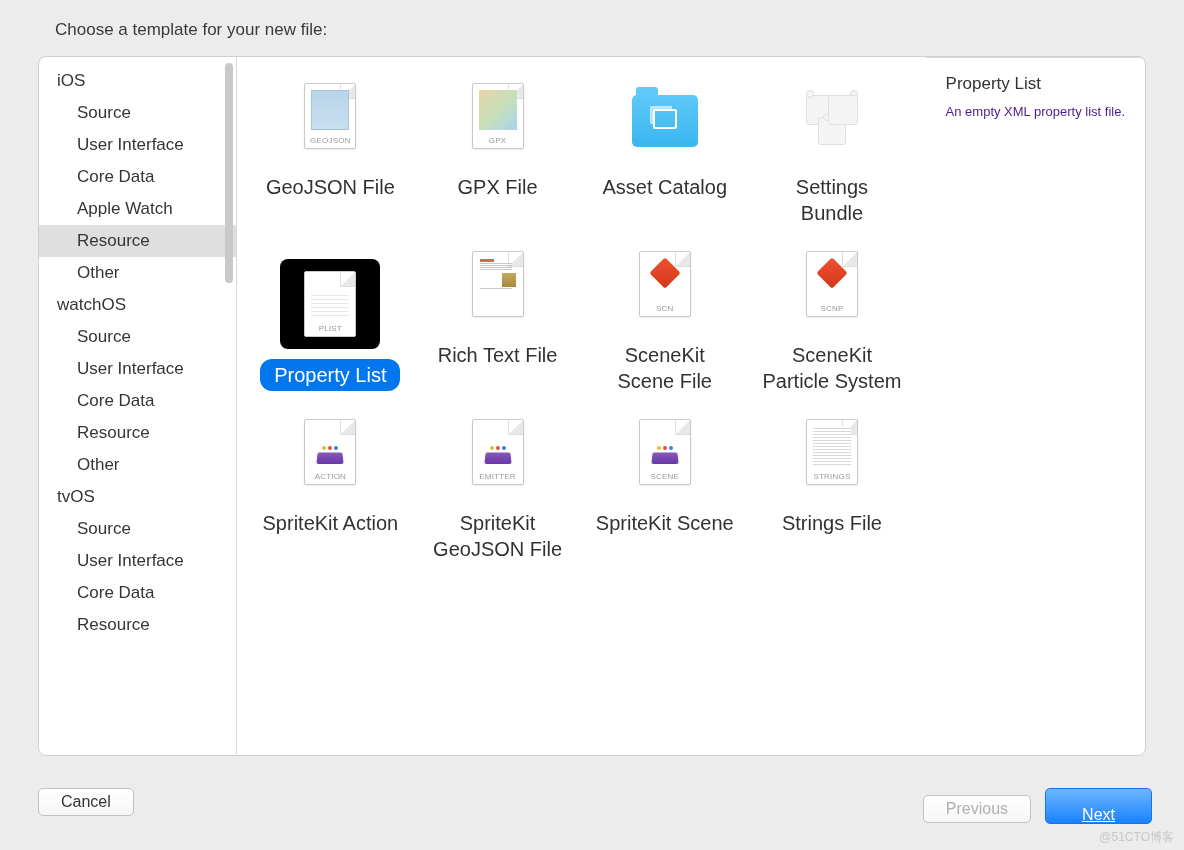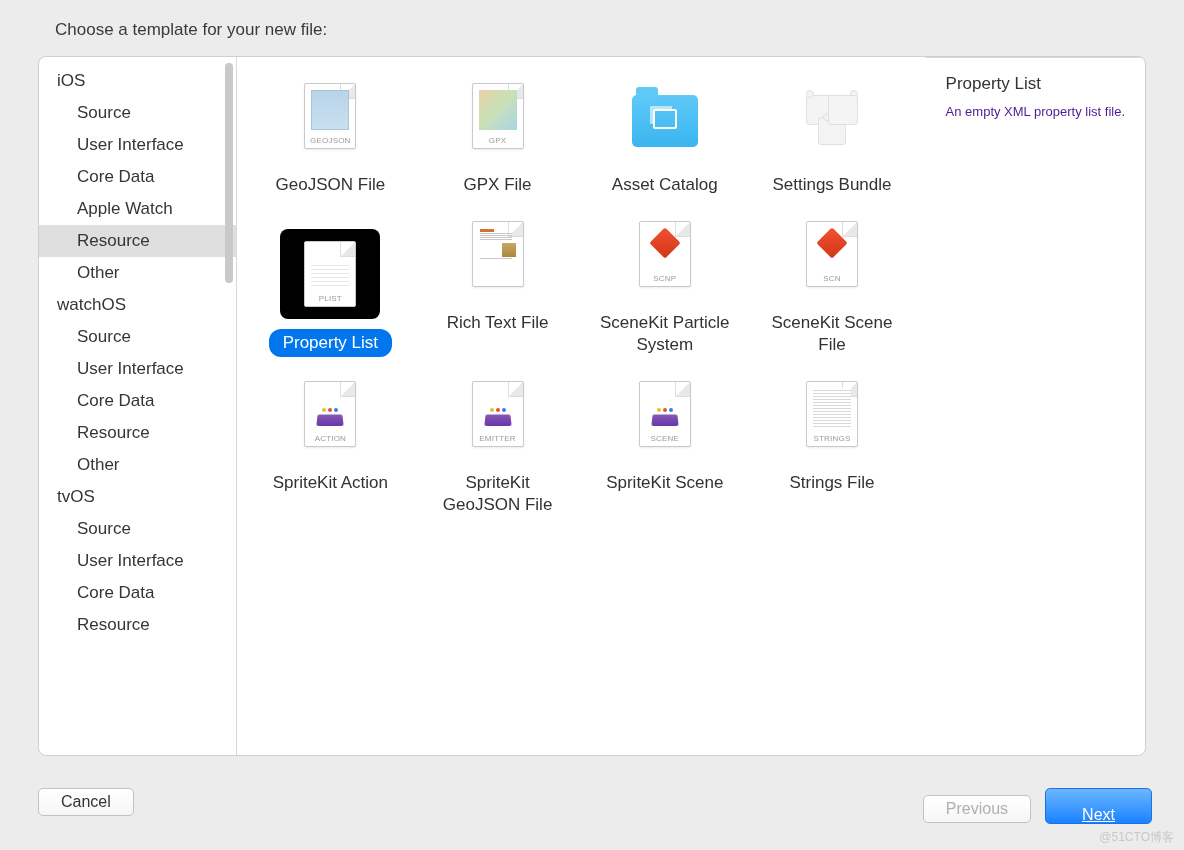--- a/index.html
+++ b/index.html
@@ -11,21 +11,21 @@
 .scroll-ind { position:absolute; top:6px; right:3px; width:8px; height:220px; background:#c9c9c9; border-radius:4px; }
 .cat-head { font-size:17px; color:#353535; padding:6px 14px 6px 18px; cursor:default; }
 .cat-item { font-size:17px; color:#353535; padding:6px 14px 6px 38px; cursor:default; }
 .cat-item.sel { background:#dfdfdf; }
 .main { flex:1; display:flex; }
 .grid { flex:1; padding:14px 10px 10px 10px; overflow:auto; }
 .grid-row { display:flex; justify-content:space-around; margin-bottom:10px; }
 .tpl { width:196px; display:flex; flex-direction:column; align-items:center; cursor:default; }
 .tpl .icon { width:100px; height:90px; display:flex; align-items:center; justify-content:center; border-radius:8px; }
 .tpl.sel .icon { background:#000000;margin-top:20px; }
-.tpl .label { margin-top:10px; font-size:17px; color:#323232; text-align:center; padding:3px 14px; border-radius:12px; line-height:1.3; }
+.tpl .label { margin-top:10px; font-size:20px; color:#323232; text-align:center; padding:3px 14px; border-radius:12px; line-height:1.3; }
 .tpl.sel .label { background:#0277ed; color:#fff; }
 .file-doc { width:52px; height:66px; background:#fff; border:1px solid #c9c9c9; border-radius:2px; position:relative; box-shadow:0 1px 2px rgba(0,0,0,.08); }
 .file-doc::before { content:''; position:absolute; top:0; right:0; width:14px; height:14px; background:linear-gradient(135deg,transparent 49%,#e8e8e8 51%); border-left:1px solid #ddd; border-bottom:1px solid #ddd; }
 .file-tag { position:absolute; bottom:3px; left:0; right:0; text-align:center; font-size:8px; color:#9a9a9a; letter-spacing:.2px; font-weight:500; }
 .file-inner { position:absolute; top:6px; left:6px; right:6px; bottom:18px; }
 .geo-inner { background:linear-gradient(#b8d4e8,#c8e0f0); border:1px solid #a8c4d8; }
 .gpx-inner { background:linear-gradient(135deg,#e8d4a8,#c8e0b8,#a8d4e8); }
 .folder { width:66px; height:52px; background:linear-gradient(#5fc9f8,#3ab5f0); border-radius:5px; position:relative; margin-top:10px; }
 .folder::before { content:''; position:absolute; top:-8px; left:4px; width:22px; height:10px; background:#5fc9f8; border-radius:3px 3px 0 0; }
 .folder::after { content:''; position:absolute; top:14px; left:50%; transform:translateX(-50%); width:20px; height:16px; border:2px solid #fff; border-radius:2px; box-shadow:-4px -4px 0 -1px rgba(255,255,255,.6); }
@@ -152,35 +152,35 @@
               </div>
             </div>
             <div class="label">Rich Text File</div>
           </div>
           <div class="tpl">
             <div class="icon">
               <div class="file-doc">
                 <div class="file-inner sc-inner">
                   <div class="sc-cube"></div>
                 </div>
-                <div class="file-tag">SCNP</div>
-              </div>
-            </div>
-            <div class="label">SceneKit Particle System</div>
+                <div class="file-tag">SCN</div>
+              </div>
+            </div>
+            <div class="label">SceneKit Scene File</div>
           </div>
           <div class="tpl">
             <div class="icon">
               <div class="file-doc">
                 <div class="file-inner sc-inner">
                   <div class="sc-cube"></div>
                 </div>
-                <div class="file-tag">SCN</div>
-              </div>
-            </div>
-            <div class="label">SceneKit Scene File</div>
+                <div class="file-tag">SCNP</div>
+              </div>
+            </div>
+            <div class="label">SceneKit Particle System</div>
           </div>
         </div>
       <div class="grid-row" id="row2">
           <div class="tpl">
             <div class="icon">
               <div class="file-doc">
                 <div class="file-inner sk-inner">
                   <div class="sk-dots">
                     <span></span>
                     <span></span>

